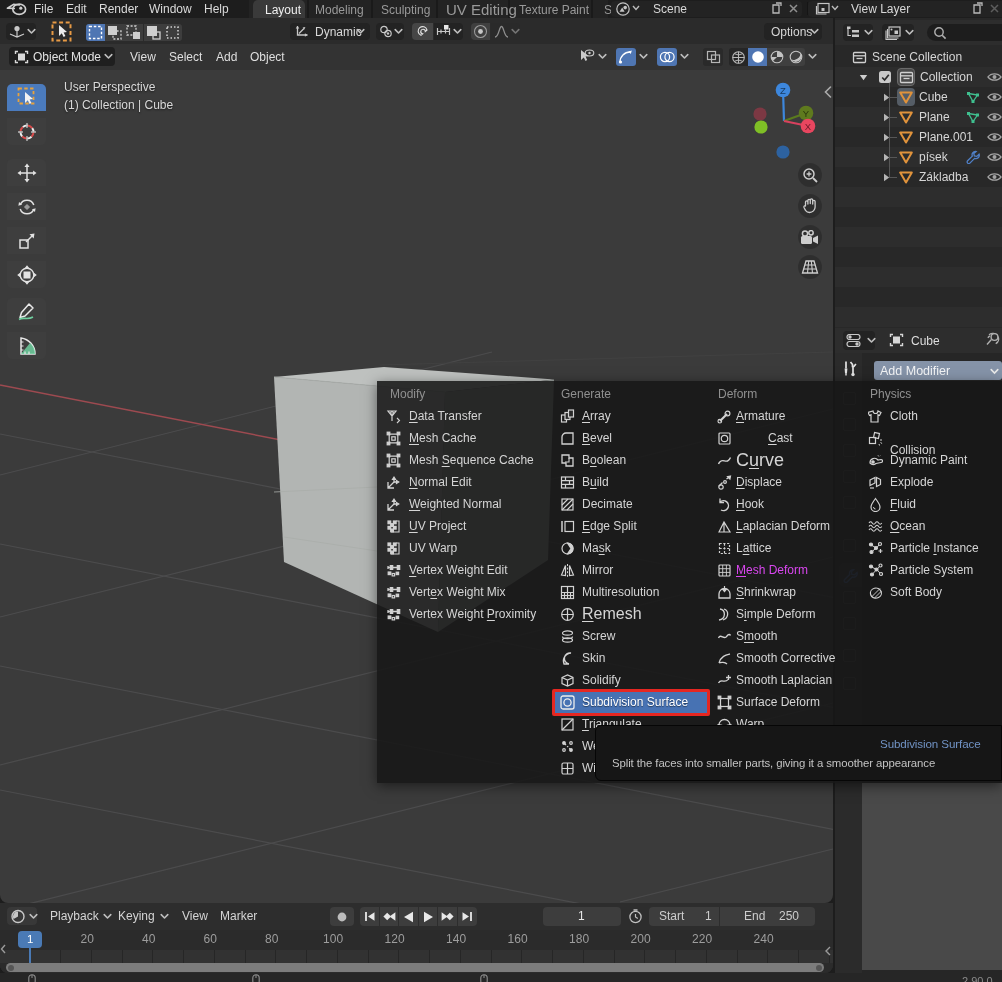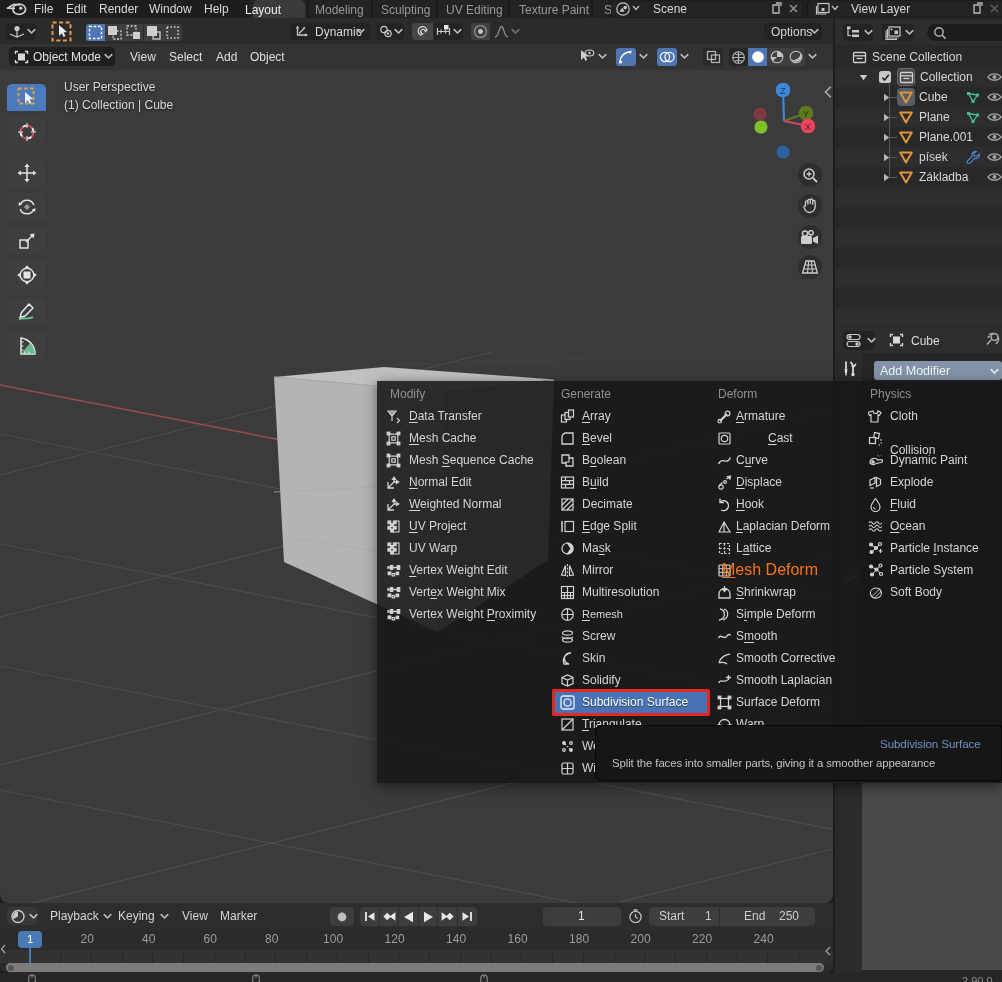--- a/index.html
+++ b/index.html
@@ -25,24 +25,24 @@
     <div class="abs" style="left: 99px; top: 0px; font-size: 12px; color: rgb(218, 218, 218); white-space: nowrap; line-height: 18px;">Render</div>
     <div class="abs" style="left: 149px; top: 0px; font-size: 12px; color: rgb(218, 218, 218); white-space: nowrap; line-height: 18px;">Window</div>
     <div class="abs" style="left: 204px; top: 0px; font-size: 12px; color: rgb(218, 218, 218); white-space: nowrap; line-height: 18px;">Help</div>
     <div class="abs" style="left: 249px; top: 0px; width: 359px; height: 18px; background: rgb(35, 35, 35);"></div>
     <div class="abs" style="left: 307px; top: 0px; width: 1.5px; height: 18px; background: rgb(26, 26, 26);"></div>
     <div class="abs" style="left: 371px; top: 0px; width: 1.5px; height: 18px; background: rgb(26, 26, 26);"></div>
     <div class="abs" style="left: 436px; top: 0px; width: 1.5px; height: 18px; background: rgb(26, 26, 26);"></div>
     <div class="abs" style="left: 508px; top: 0px; width: 1.5px; height: 18px; background: rgb(26, 26, 26);"></div>
     <div class="abs" style="left: 591px; top: 0px; width: 1.5px; height: 18px; background: rgb(26, 26, 26);"></div>
     <div class="abs" style="left: 253px; top: 0px; width: 52px; height: 18px; background: rgb(58, 58, 58); border-radius: 5px 5px 0px 0px;"></div>
-    <div class="abs" style="left: 245px; top: 0.5px; font-size: 12px; color: rgb(239, 239, 239); white-space: nowrap; line-height: 18px;">Layout</div>
+    <div class="abs" style="left: 265px; top: 0.5px; font-size: 12px; color: rgb(239, 239, 239); white-space: nowrap; line-height: 18px;">Layout</div>
     <div class="abs" style="left: 315px; top: 0.5px; font-size: 12px; color: rgb(153, 153, 153); white-space: nowrap; line-height: 18px;">Modeling</div>
     <div class="abs" style="left: 381px; top: 0.5px; font-size: 12px; color: rgb(153, 153, 153); white-space: nowrap; line-height: 18px;">Sculpting</div>
-    <div class="abs" style="left: 446px; top: 0.5px; font-size: 12px; color: rgb(153, 153, 153); white-space: nowrap; line-height: 18px;">UV Editing</div>
+    <div class="abs" style="left: 446px; top: 0.5px; font-size: 15px; color: rgb(153, 153, 153); white-space: nowrap; line-height: 18px;">UV Editing</div>
     <div class="abs" style="left: 519px; top: 0.5px; font-size: 12px; color: rgb(153, 153, 153); white-space: nowrap; line-height: 18px;">Texture Paint</div>
     <div class="abs" style="left: 604px; top: 0.5px; font-size: 12px; color: rgb(153, 153, 153); white-space: nowrap; line-height: 18px;">S</div>
     <div class="abs" style="left: 611px; top: 1px; width: 191px; height: 16px; background: rgb(35, 35, 35); border-radius: 4px;"></div>
     <div class="abs" style="left: 808px; top: 1px; width: 194px; height: 16px; background: rgb(35, 35, 35); border-radius: 4px 0px 0px 4px;"></div>
     <div class="abs" style="left: 615px; top: 2px;">
       <svg width="30" height="14" viewBox="0 0 30 14">
         <circle cx="8" cy="7" r="6.2" fill="none" stroke="#c4c4c4" stroke-width="1.2"></circle>
         <circle cx="10.2" cy="5.6" r="1.8" fill="#c4c4c4"></circle>
         <path d="M4.5 9.8 L7.2 5.4 L9.6 9.8 Z" fill="#c4c4c4"></path>
         <path d="M18 4 l3 3.5 l3 -3.5" stroke="#bbb" stroke-width="1.4" fill="none"></path>
@@ -1027,21 +1027,21 @@
         <path d="M1.5 7.5 h12 M7.5 1.5 v12 M4.5 7.5 v6 M10.5 7.5 v6 M1.5 10.5 h12"></path>
       </svg>
     </div>
     <div class="abs" style="left: 205px; top: 202px; font-size: 12px; color: rgb(213, 213, 213); white-space: nowrap; line-height: 18px;">Multiresolution</div>
     <div class="abs" style="left: 183px; top: 225.5px;">
       <svg width="15" height="15" viewBox="0 0 15 15" fill="none" stroke="#d2d2d2" stroke-width="1.2">
         <circle cx="7.5" cy="7.5" r="5.8"></circle>
         <path d="M7.5 1.7 v11.6 M1.7 7.5 h11.6"></path>
       </svg>
     </div>
-    <div class="abs" style="left: 205px; top: 224px; font-size: 11px; color: rgb(213, 213, 213); white-space: nowrap; line-height: 18px;"><span style="text-decoration:underline;text-underline-offset:2px;">R</span>emesh</div>
+    <div class="abs" style="left: 205px; top: 224px; font-size: 16px; color: rgb(213, 213, 213); white-space: nowrap; line-height: 18px;"><span style="text-decoration:underline;text-underline-offset:2px;">R</span>emesh</div>
     <div class="abs" style="left: 183px; top: 247.5px;">
       <svg width="15" height="15" viewBox="0 0 15 15" fill="none" stroke="#d2d2d2" stroke-width="1.2">
         <ellipse cx="7.5" cy="4" rx="5" ry="2.2"></ellipse>
         <ellipse cx="7.5" cy="11" rx="5" ry="2.2"></ellipse>
         <path d="M2.5 7.5 a 5 2.2 0 0 0 10 0"></path>
       </svg>
     </div>
     <div class="abs" style="left: 205px; top: 246px; font-size: 12px; color: rgb(213, 213, 213); white-space: nowrap; line-height: 18px;">Screw</div>
     <div class="abs" style="left: 183px; top: 269.5px;">
       <svg width="15" height="15" viewBox="0 0 15 15" fill="none" stroke="#d2d2d2" stroke-width="1.2">
@@ -1101,21 +1101,21 @@
         <rect x="2" y="2" width="11" height="11" rx="1"></rect>
         <circle cx="7.5" cy="7.5" r="3.2"></circle>
       </svg>
     </div>
     <div class="abs" style="left: 359px; top: 48px; font-size: 12px; color: rgb(213, 213, 213); white-space: nowrap; line-height: 18px; margin-left: 32px;"><span style="text-decoration:underline;text-underline-offset:2px;">C</span>ast</div>
     <div class="abs" style="left: 340px; top: 71.5px;">
       <svg width="15" height="15" viewBox="0 0 15 15" fill="none" stroke="#d2d2d2" stroke-width="1.2">
         <path d="M1.5 11 C5 3 10 13 13.5 4.5" stroke-width="1.4"></path>
       </svg>
     </div>
-    <div class="abs" style="left: 359px; top: 70px; font-size: 12px; color: rgb(213, 213, 213); white-space: nowrap; line-height: 18px;">C<span style="text-decoration:underline;text-underline-offset:2px;">u</span>rve</div>
+    <div class="abs" style="left: 359px; top: 70px; font-size: 18px; color: rgb(213, 213, 213); white-space: nowrap; line-height: 18px;">C<span style="text-decoration:underline;text-underline-offset:2px;">u</span>rve</div>
     <div class="abs" style="left: 340px; top: 93.5px;">
       <svg width="15" height="15" viewBox="0 0 15 15" fill="none" stroke="#d2d2d2" stroke-width="1.2">
         <path d="M2 11 l3.5 -3.5 M9.5 4 L13 1.5" stroke-width="1.3"></path>
         <path d="M13.5 1 l-3 0.6 l2.4 2.4 z" fill="#d2d2d2"></path>
         <circle cx="4" cy="12" r="2.2"></circle>
         <circle cx="8" cy="7" r="1.4"></circle>
       </svg>
     </div>
     <div class="abs" style="left: 359px; top: 92px; font-size: 12px; color: rgb(213, 213, 213); white-space: nowrap; line-height: 18px;"><span style="text-decoration:underline;text-underline-offset:2px;">D</span>isplace</div>
     <div class="abs" style="left: 340px; top: 115.5px;">
@@ -1136,21 +1136,21 @@
         <path d="M2.5 2.5 h10 v10 h-10 z M2.5 7.5 h10 M7.5 2.5 v10" stroke-dasharray="2.2 1.6"></path>
       </svg>
     </div>
     <div class="abs" style="left: 359px; top: 158px; font-size: 12px; color: rgb(213, 213, 213); white-space: nowrap; line-height: 18px;">L<span style="text-decoration:underline;text-underline-offset:2px;">a</span>ttice</div>
     <div class="abs" style="left: 340px; top: 181.5px;">
       <svg width="15" height="15" viewBox="0 0 15 15" fill="none" stroke="#d2d2d2" stroke-width="1.2">
         <rect x="2" y="2" width="11" height="11" rx="1"></rect>
         <path d="M5.7 2 v11 M9.4 2 v11 M2 5.7 h11 M2 9.4 h11" stroke-width="0.9"></path>
       </svg>
     </div>
-    <div class="abs" style="left: 345px; top: 180px; font-size: 16px; color: #f97316; white-space: nowrap; line-height: 18px;"><span style="text-decoration:underline;text-underline-offset:2px;">M</span>esh Deform</div>
+    <div class="abs" style="left: 359px; top: 180px; font-size: 12px; color: #d946ef; white-space: nowrap; line-height: 18px;"><span style="text-decoration:underline;text-underline-offset:2px;">M</span>esh Deform</div>
     <div class="abs" style="left: 340px; top: 203.5px;">
       <svg width="15" height="15" viewBox="0 0 15 15" fill="none" stroke="#d2d2d2" stroke-width="1.2">
         <path d="M2 13 h11 v-4 a 5.5 5.5 0 0 0 -11 0 z" stroke-width="1.3"></path>
         <path d="M7.5 1 v4" stroke-width="1.2"></path>
         <path d="M7.5 6.5 l-1.8 -2.2 h3.6 z" fill="#d2d2d2"></path>
       </svg>
     </div>
     <div class="abs" style="left: 359px; top: 202px; font-size: 12px; color: rgb(213, 213, 213); white-space: nowrap; line-height: 18px;"><span style="text-decoration:underline;text-underline-offset:2px;">S</span>hrinkwrap</div>
     <div class="abs" style="left: 340px; top: 225.5px;">
       <svg width="15" height="15" viewBox="0 0 15 15" fill="none" stroke="#d2d2d2" stroke-width="1.2">

